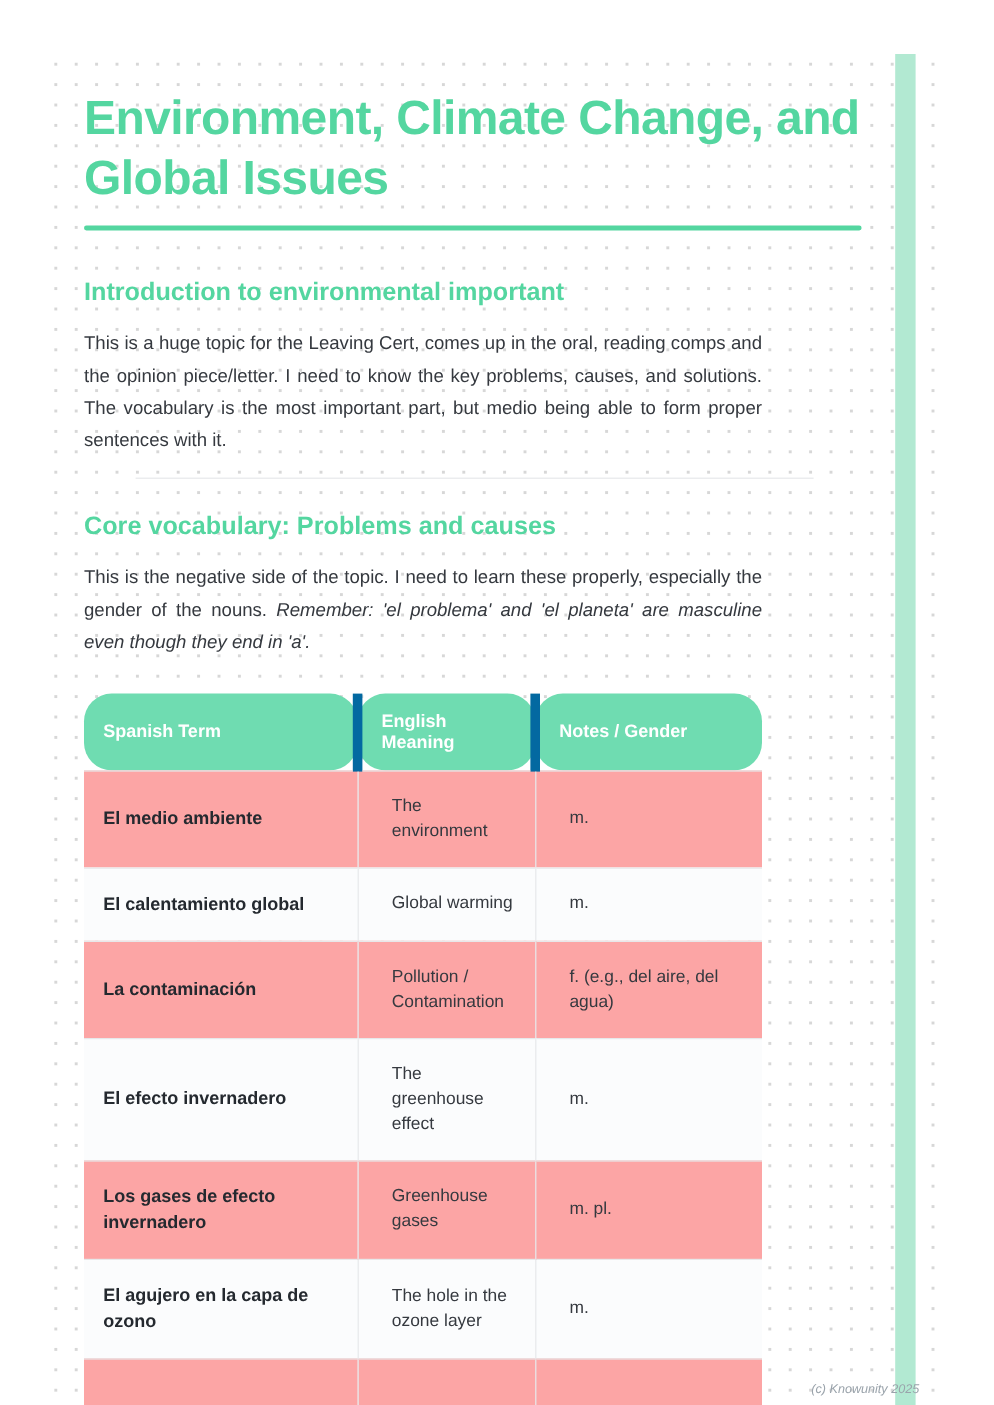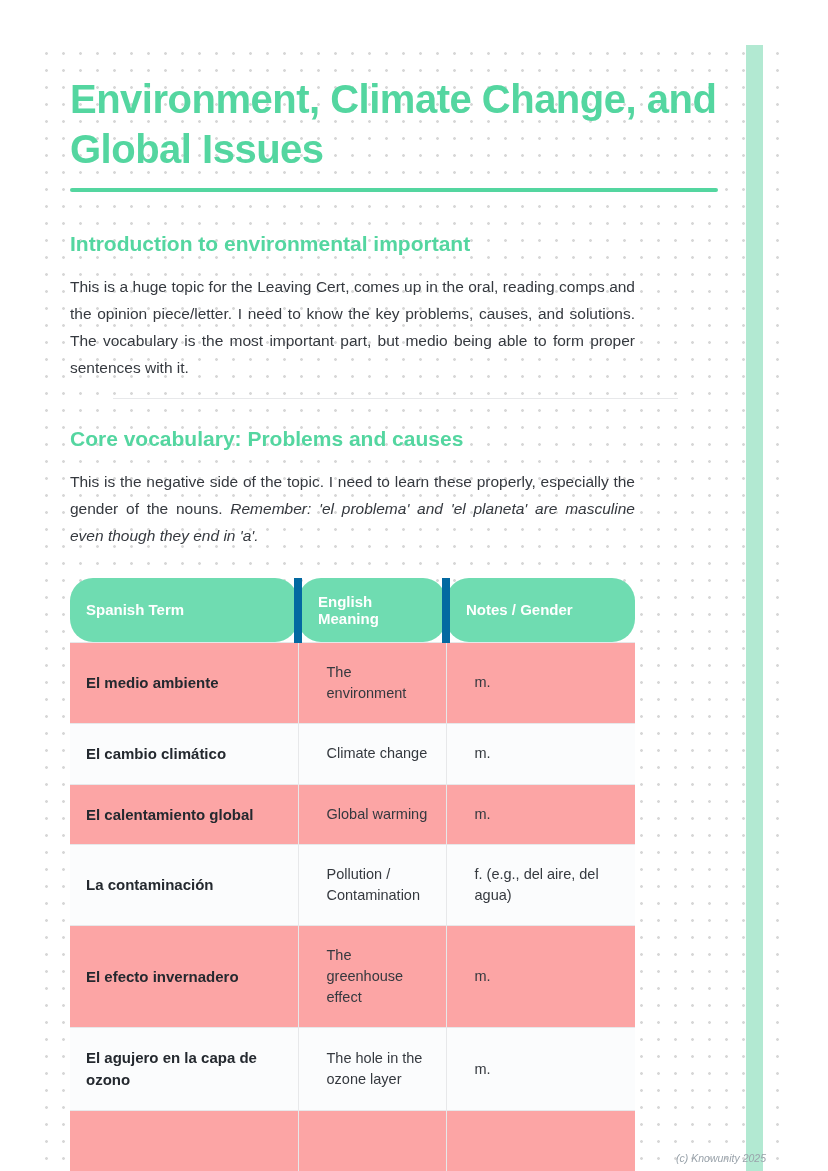--- a/index.html
+++ b/index.html
@@ -143,38 +143,38 @@
         <th>Notes / Gender</th>
       </tr>
     </thead>
     <tbody>
       <tr>
         <td class="term">El medio ambiente</td>
         <td>The environment</td>
         <td>m.</td>
       </tr>
       <tr>
-        <td class="term">El cambio climático</td>
-        <td>Climate change</td>
-        <td>m.</td>
-      </tr>
-      <tr>
         <td class="term">El calentamiento global</td>
         <td>Global warming</td>
         <td>m.</td>
       </tr>
       <tr>
         <td class="term">La contaminación</td>
         <td>Pollution / Contamination</td>
         <td>f. (e.g., del aire, del agua)</td>
       </tr>
       <tr>
         <td class="term">El efecto invernadero</td>
         <td>The greenhouse effect</td>
         <td>m.</td>
+      </tr>
+      <tr>
+        <td class="term">Los gases de efecto invernadero</td>
+        <td>Greenhouse gases</td>
+        <td>m. pl.</td>
       </tr>
       <tr>
         <td class="term">El agujero en la capa de ozono</td>
         <td>The hole in the ozone layer</td>
         <td>m.</td>
       </tr>
       <tr>
         <td class="term">&nbsp;</td>
         <td>&nbsp;</td>
         <td>&nbsp;</td>

